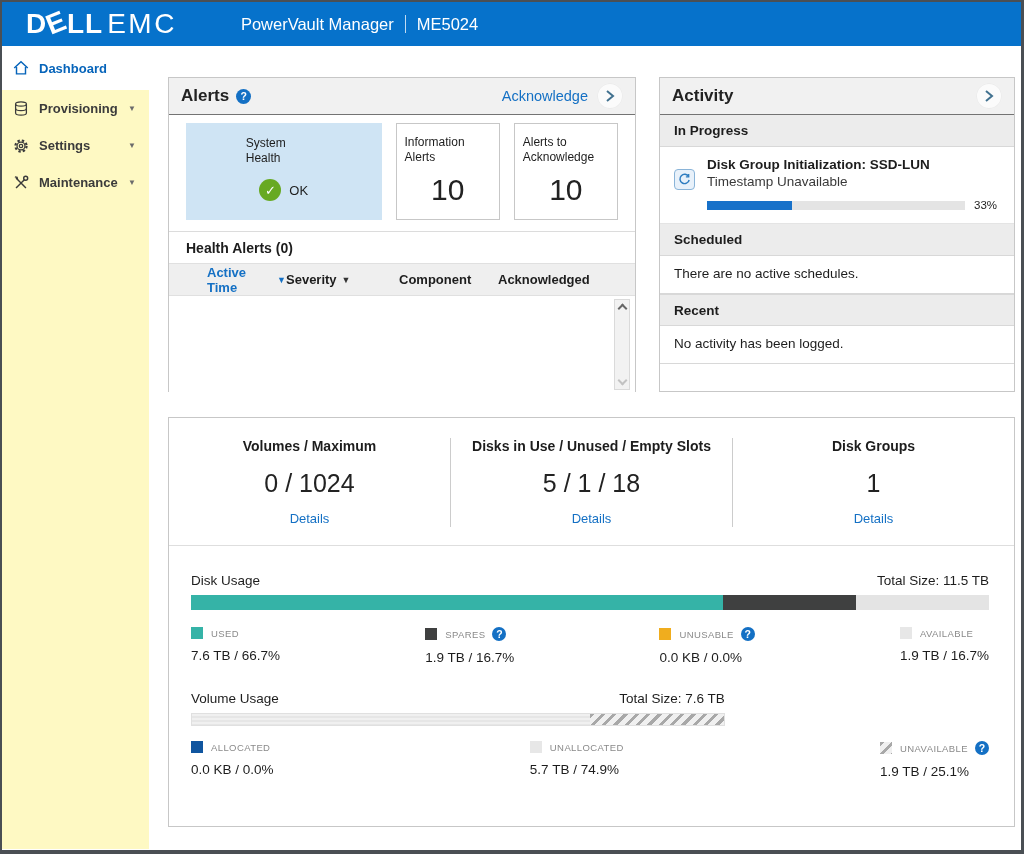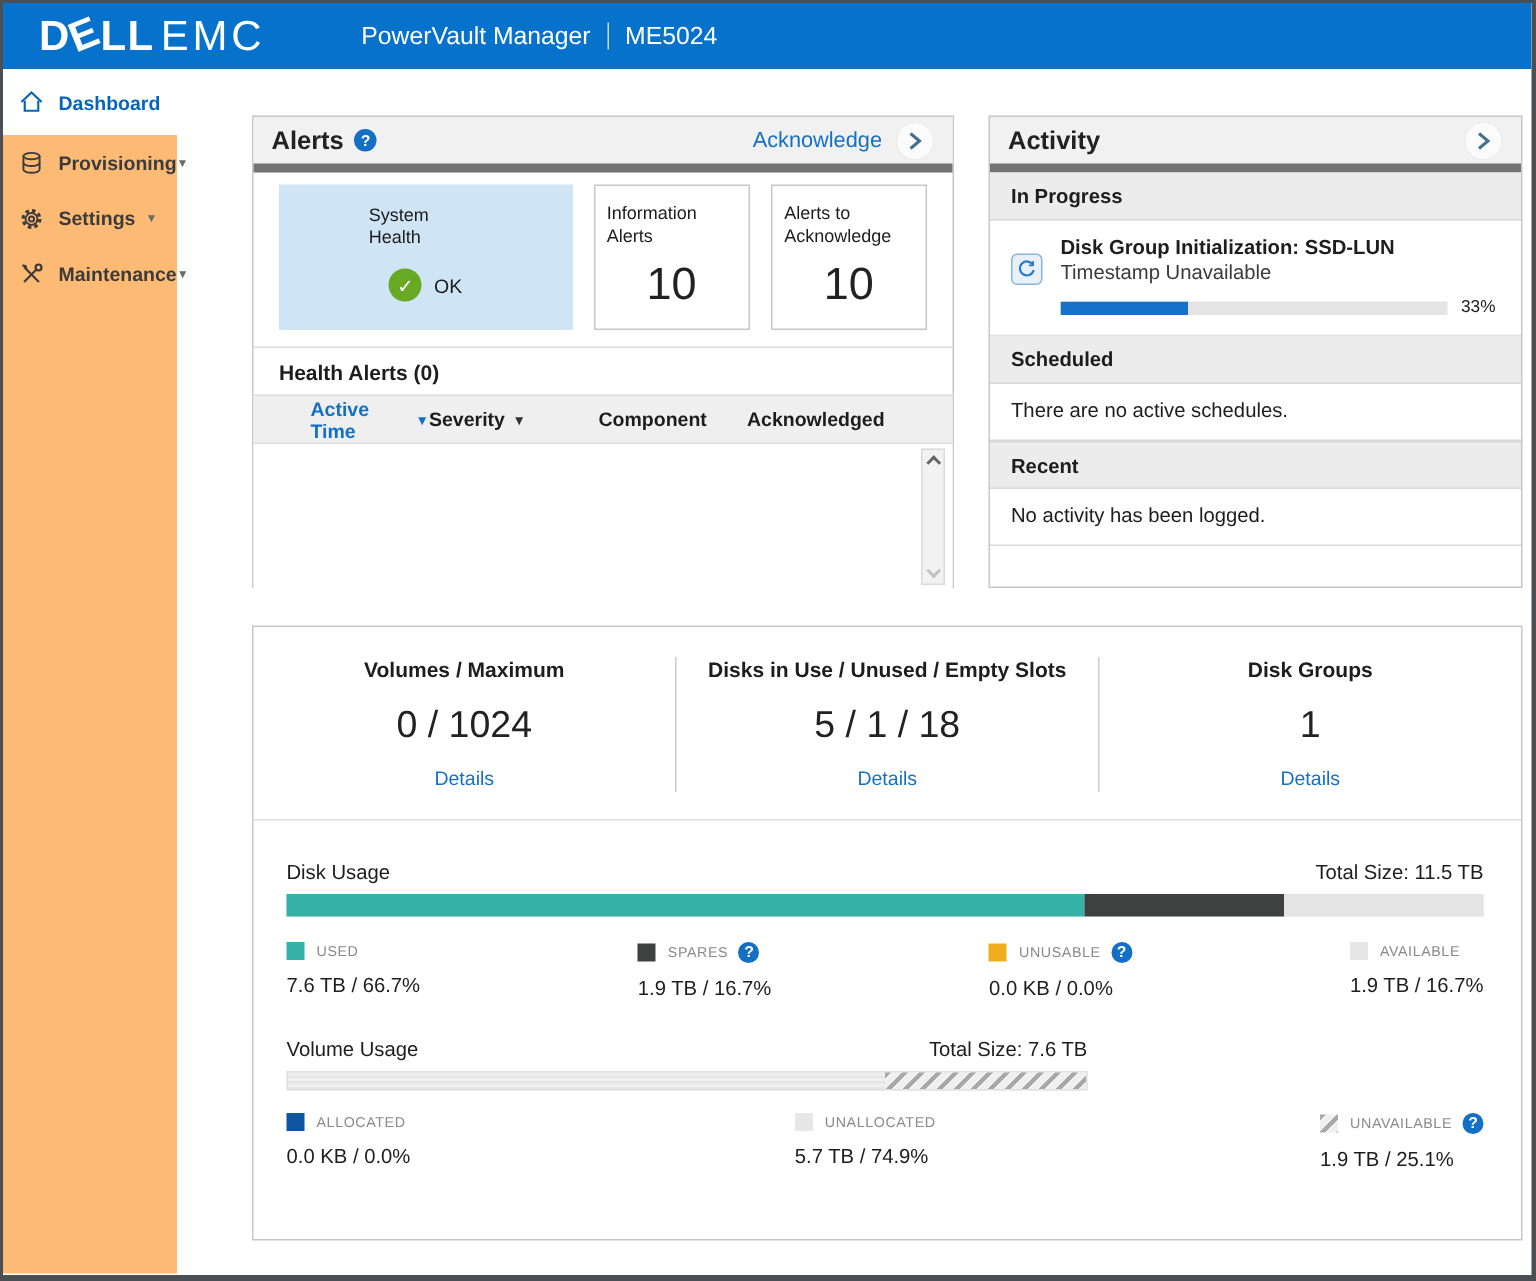--- a/index.html
+++ b/index.html
@@ -18,33 +18,33 @@
     background: #0672cb; display: flex; align-items: center; color: #fff;
   }
   .brand { margin-left: 24px; display: flex; align-items: baseline; cursor: default; }
   .brand .dell { font-size: 28px; font-weight: bold; letter-spacing: 1px; }
   .brand .tilt { display: inline-block; transform: rotate(-22deg) translateY(-1px); }
   .brand .emc { font-size: 28px; font-weight: normal; letter-spacing: 2.5px; margin-left: 4px; }
   .app-title { margin-left: 64px; display: flex; align-items: center; font-size: 16.5px; }
   .app-title .sep { width: 1px; height: 18px; background: rgba(255,255,255,.75); margin: 0 11px; }
 
   
-  .sidebar { position: absolute; top: 44px; left: 0; width: 116px; bottom: 1px; background: #fdba74; }
+  .sidebar { position: absolute; top: 44px; left: 0; width: 147px; bottom: 1px; background: #fef9c3; }
   .side-item {
     height: 37px; display: flex; align-items: center; padding-left: 10px;
     font-size: 13px; font-weight: bold; color: #3b3b3b; cursor: pointer;
   }
   .side-item.active { height: 44px; background: #fff; color: #0664ba; }
   .side-item .sicon { width: 18px; height: 18px; margin-right: 9px; flex: 0 0 auto; }
   .side-item .caret { margin-left: auto; margin-right: 13px; font-size: 8px; color: #6b6b6b; }
 
   
   .panel { position: absolute; border: 1px solid #c7c7c7; background: #fff; }
   .panel-header {
-    height: 37px; background: #f1f1f1; border-bottom: 6px solid #737373;
+    height: 37px; background: #f1f1f1; border-bottom: 1px solid #737373;
     display: flex; align-items: center; padding: 0 12px;
   }
   .panel-title { font-size: 17px; font-weight: bold; color: #222; }
   .circle-chevron {
     margin-left: auto; width: 26px; height: 26px; border-radius: 50%;
     background: #fbfbfb; box-shadow: 0 0 0 1px #ececec inset;
     display: flex; align-items: center; justify-content: center; cursor: pointer;
   }
   .help-badge {
     width: 15px; height: 15px; border-radius: 50%; background: #1470c4; color: #fff;

